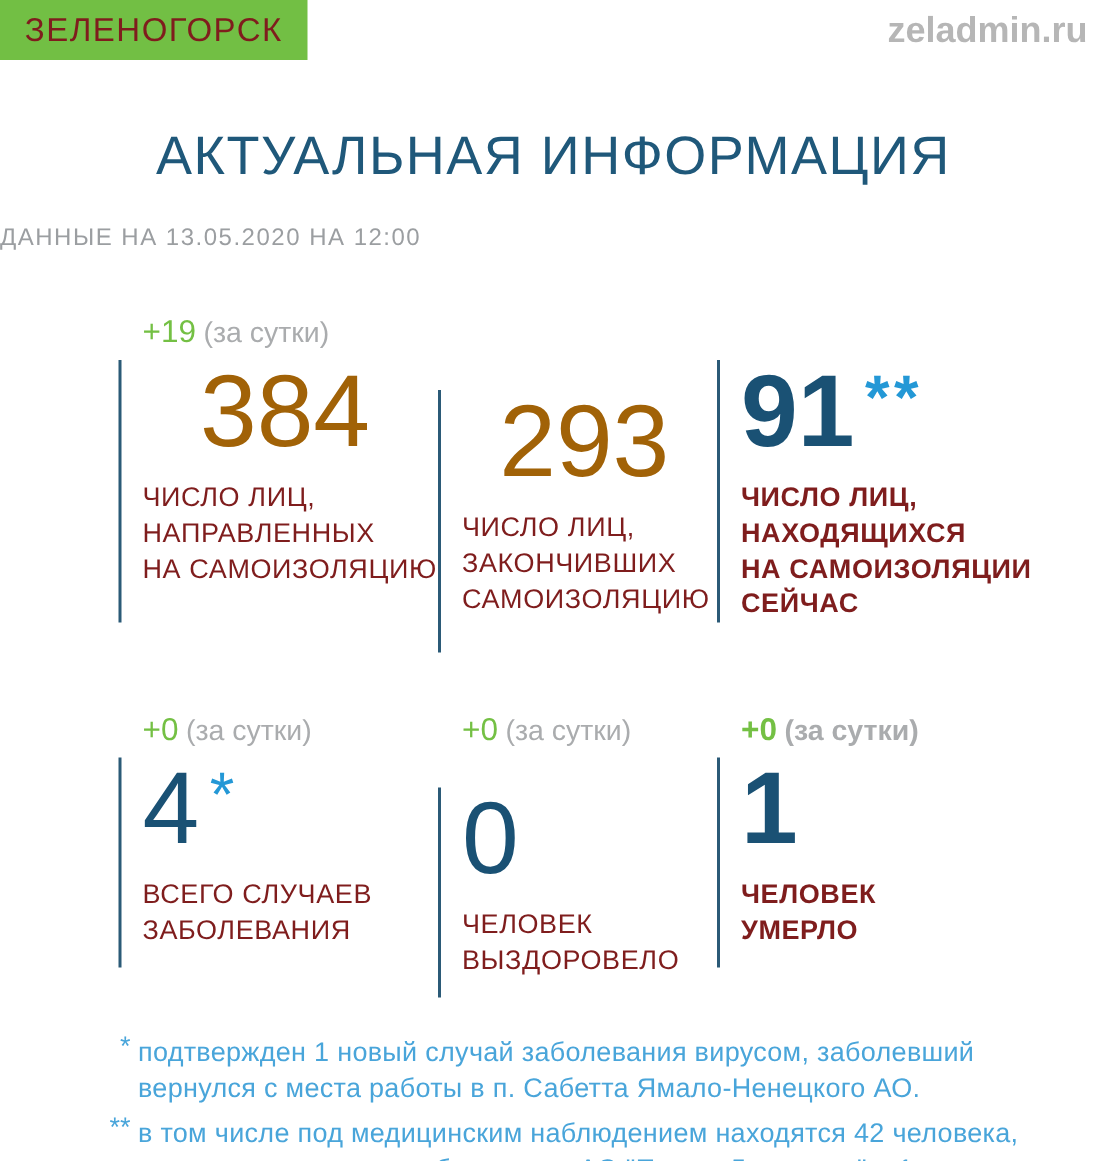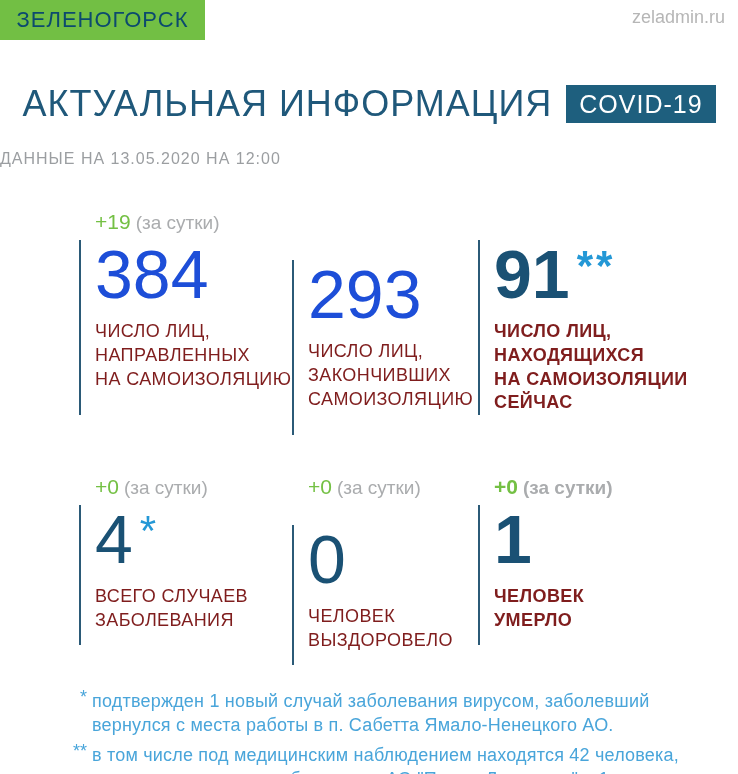--- a/index.html
+++ b/index.html
@@ -6,26 +6,26 @@
   html,body { background:#ffffff; }
   body {
     width:738px; height:774px; overflow:hidden; position:relative;
     font-family:"Liberation Sans", sans-serif;
   }
 
   
   .header-bar { position:relative; height:40px; }
   .city-badge {
     position:absolute; left:0; top:0; width:205px; height:40px;
-    background:#72bf44; color:#0c4a6e; font-size:22px; letter-spacing:1px;
+    background:#72bf44; color:#7f1d1d; font-size:22px; letter-spacing:1px;
     display:flex; align-items:center; justify-content:center;
   }
   .site-url {
     position:absolute; right:13px; top:7px;
-    color:#b6b6b6; font-size:18px; font-weight:400;
+    color:#b6b6b6; font-size:24px; font-weight:700;
   }
 
   
   .title-row {
     margin-top:43px; display:flex; justify-content:center; align-items:center; gap:14px;
   }
   .page-title {
     color:#1f587a; font-size:36px; font-weight:400; letter-spacing:1px; white-space:nowrap;
   }
   .covid-badge {
@@ -48,21 +48,21 @@
     height:30px; padding-left:16px; font-size:21px; white-space:nowrap;
   }
   .delta-num { color:#74c044; }
   .delta-note { color:#aaacae; font-size:19px; margin-left:5px; }
   .stat-body {
     border-left:2px solid #2b5a77; padding-left:14px;
   }
   .stats-row.first .stat-body { min-height:175px; }
   .stats-row.second .stat-body { min-height:140px; }
   .stat-value { font-size:68px; line-height:1; white-space:nowrap; }
-  .stat-value.bright { color:#1d4ed8; }
+  .stat-value.bright { color:#a16207;text-align:center; }
   .stat-value.dark { color:#1a5174; }
   .num-sup {
     color:#2498d6; font-size:42px; vertical-align:18px; margin-left:7px; letter-spacing:3px;
   }
   .stat-label {
     margin-top:12px; color:#7f1d1d; font-size:18px; line-height:1.32;
     letter-spacing:0.4px; white-space:pre-line;
   }
 
   
@@ -80,21 +80,20 @@
 </head>
 <body>
 
 <div class="header-bar">
   <div class="city-badge">ЗЕЛЕНОГОРСК</div>
   <div class="site-url">zeladmin.ru</div>
 </div>
 
 <div class="title-row">
   <div class="page-title">АКТУАЛЬНАЯ ИНФОРМАЦИЯ</div>
-  <div class="covid-badge">COVID-19</div>
 </div>
 
 <div class="subtitle">ДАННЫЕ НА 13.05.2020 НА 12:00</div>
 
 <div class="stats">
 
   <div class="stats-row first">
     <div class="stat c1">
       <div class="stat-delta">
         <span class="delta-num">+19</span><span class="delta-note">(за сутки)</span>

